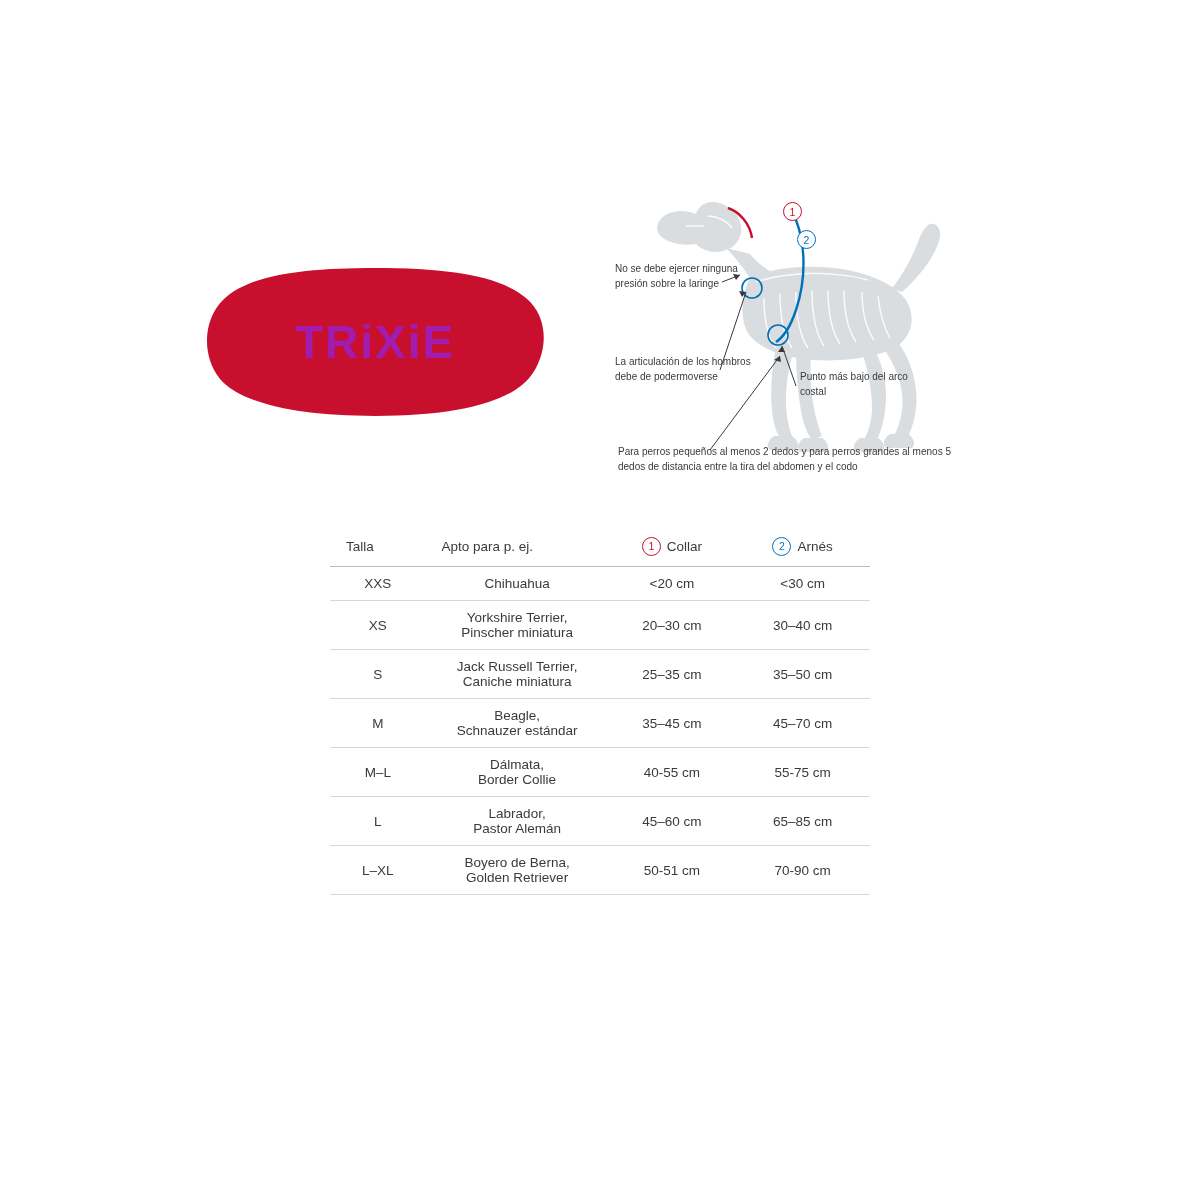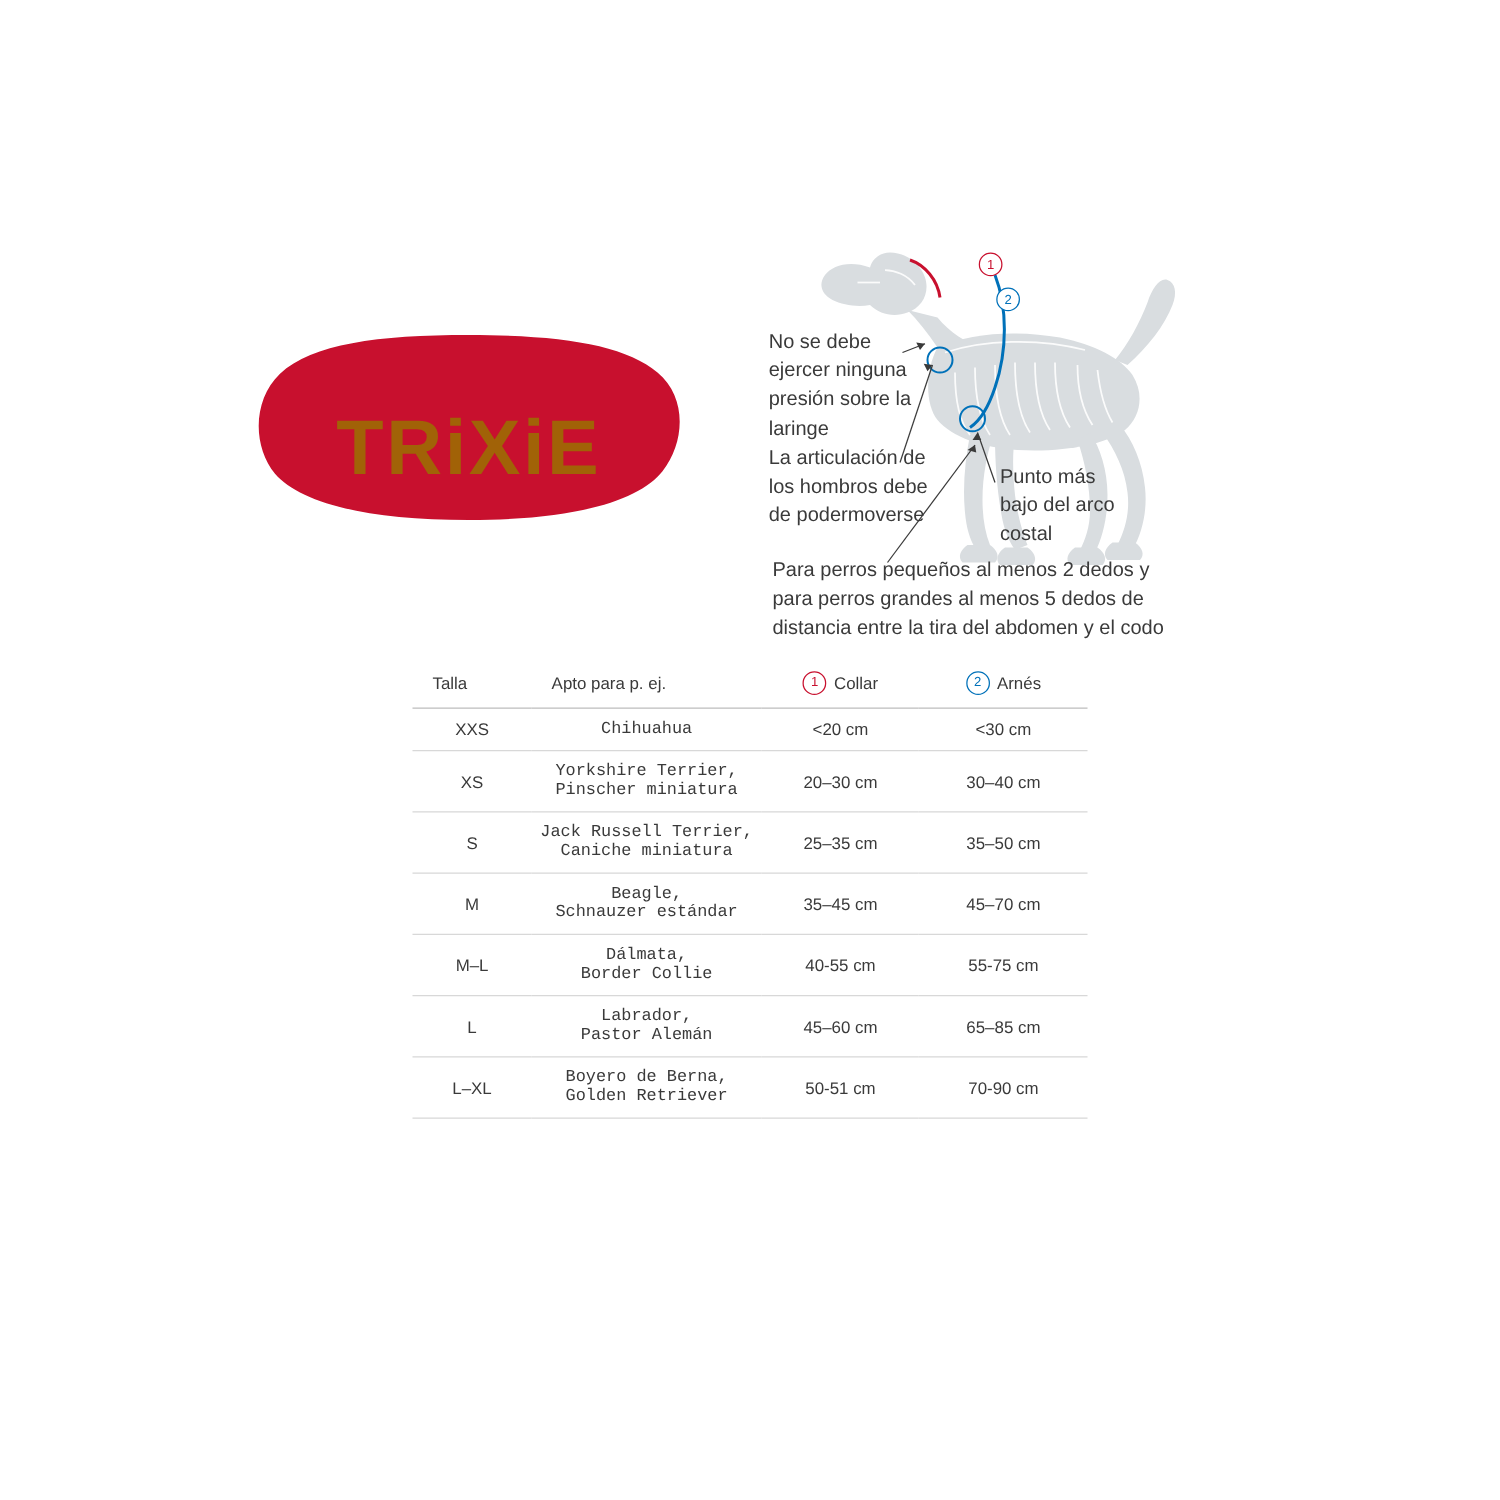--- a/index.html
+++ b/index.html
@@ -27,28 +27,28 @@
   #logo-blob {
     position: absolute;
     left: 0;
     top: 0;
     width: 350px;
     height: 160px;
   }
   #logo-text {
     position: absolute;
     left: 0;
-    top: 16px;
+    top: 0;
     width: 350px;
     height: 160px;
     display: flex;
     align-items: center;
     justify-content: center;
-    color: #a16207;
-    font-size: 62px;
+    color: #a21caf;
+    font-size: 46px;
     font-weight: bold;
     letter-spacing: 2px;
     font-family: "Liberation Sans", sans-serif;
   }
 
   
   #diagram {
     position: absolute;
     left: 600px;
     top: 160px;
@@ -56,21 +56,21 @@
     height: 340px;
   }
   #dog-svg {
     position: absolute;
     left: 0;
     top: 0;
   }
 
   .callout {
     position: absolute;
-    font-size: 16px;
+    font-size: 10px;
     line-height: 1.45;
     color: #3a3a3a;
   }
   #callout-larynx {
     left: 615px;
     top: 262px;
     width: 135px;
   }
   #callout-shoulder {
     left: 615px;
@@ -155,21 +155,21 @@
     font-size: 10.5px;
     display: inline-flex;
     align-items: center;
     justify-content: center;
     background: #ffffff;
     line-height: 1;
   }
   .head-badge.red { border: 1.2px solid #c8102e; color: #c8102e; }
   .head-badge.blue { border: 1.2px solid #0071b9; color: #0071b9; }
 
-  .breed-line { display: block; font-family: Liberation Mono, monospace; }
+  .breed-line { display: block; }
 </style>
 </head>
 <body>
 
 <div id="logo-area">
   <svg id="logo-blob" viewBox="0 0 350 160">
     <path d="M175 6
              C 250 6, 300 14, 326 36
              C 350 56, 348 92, 330 115
              C 312 138, 262 154, 175 154

